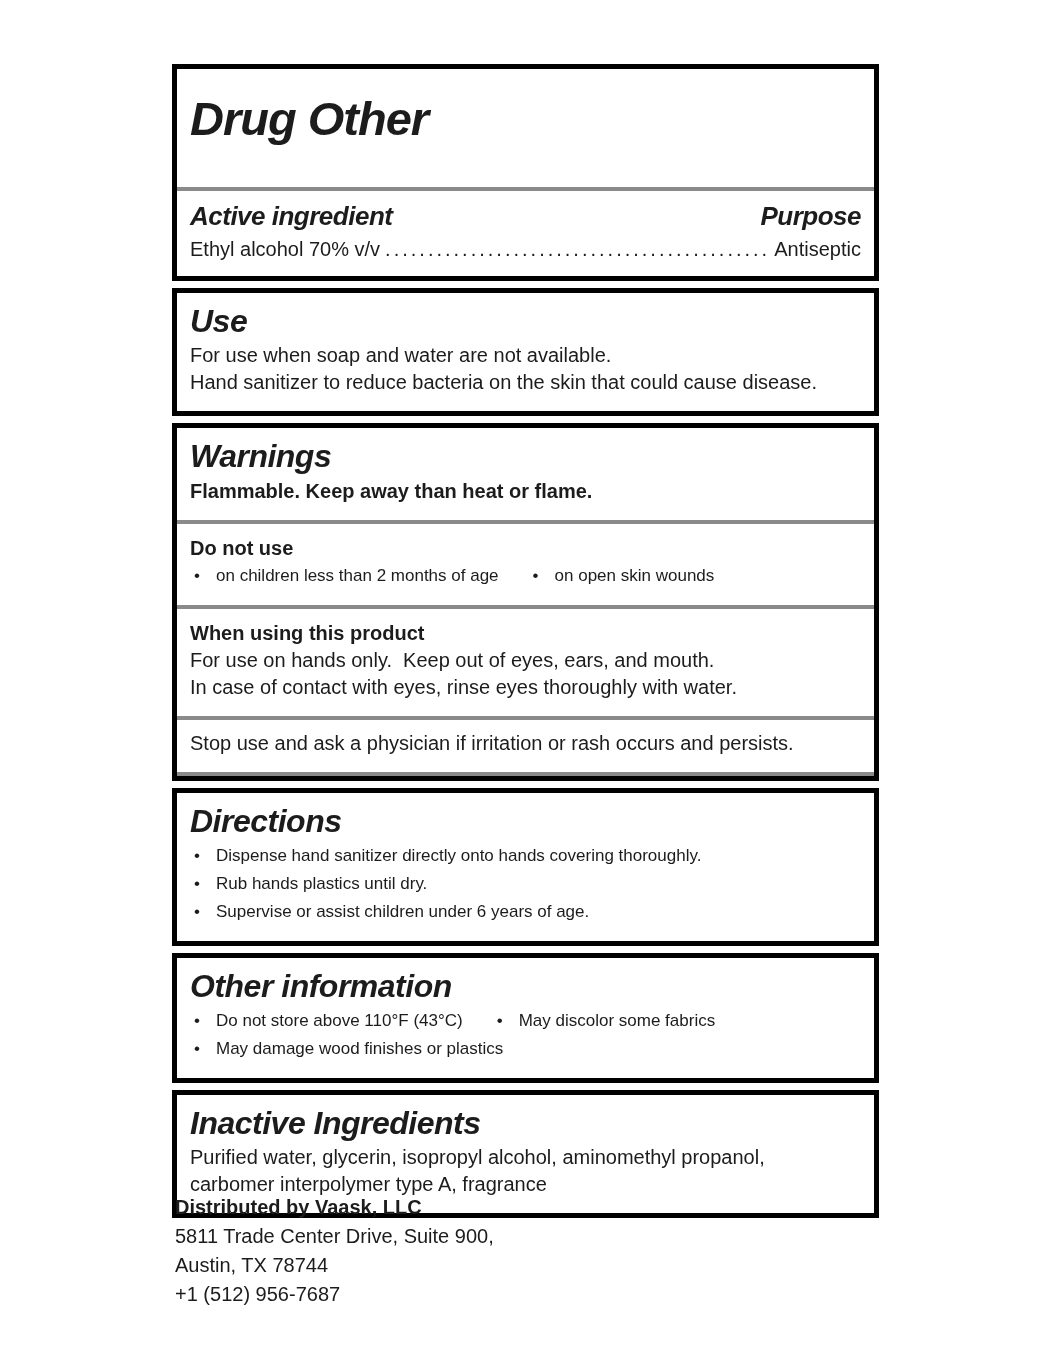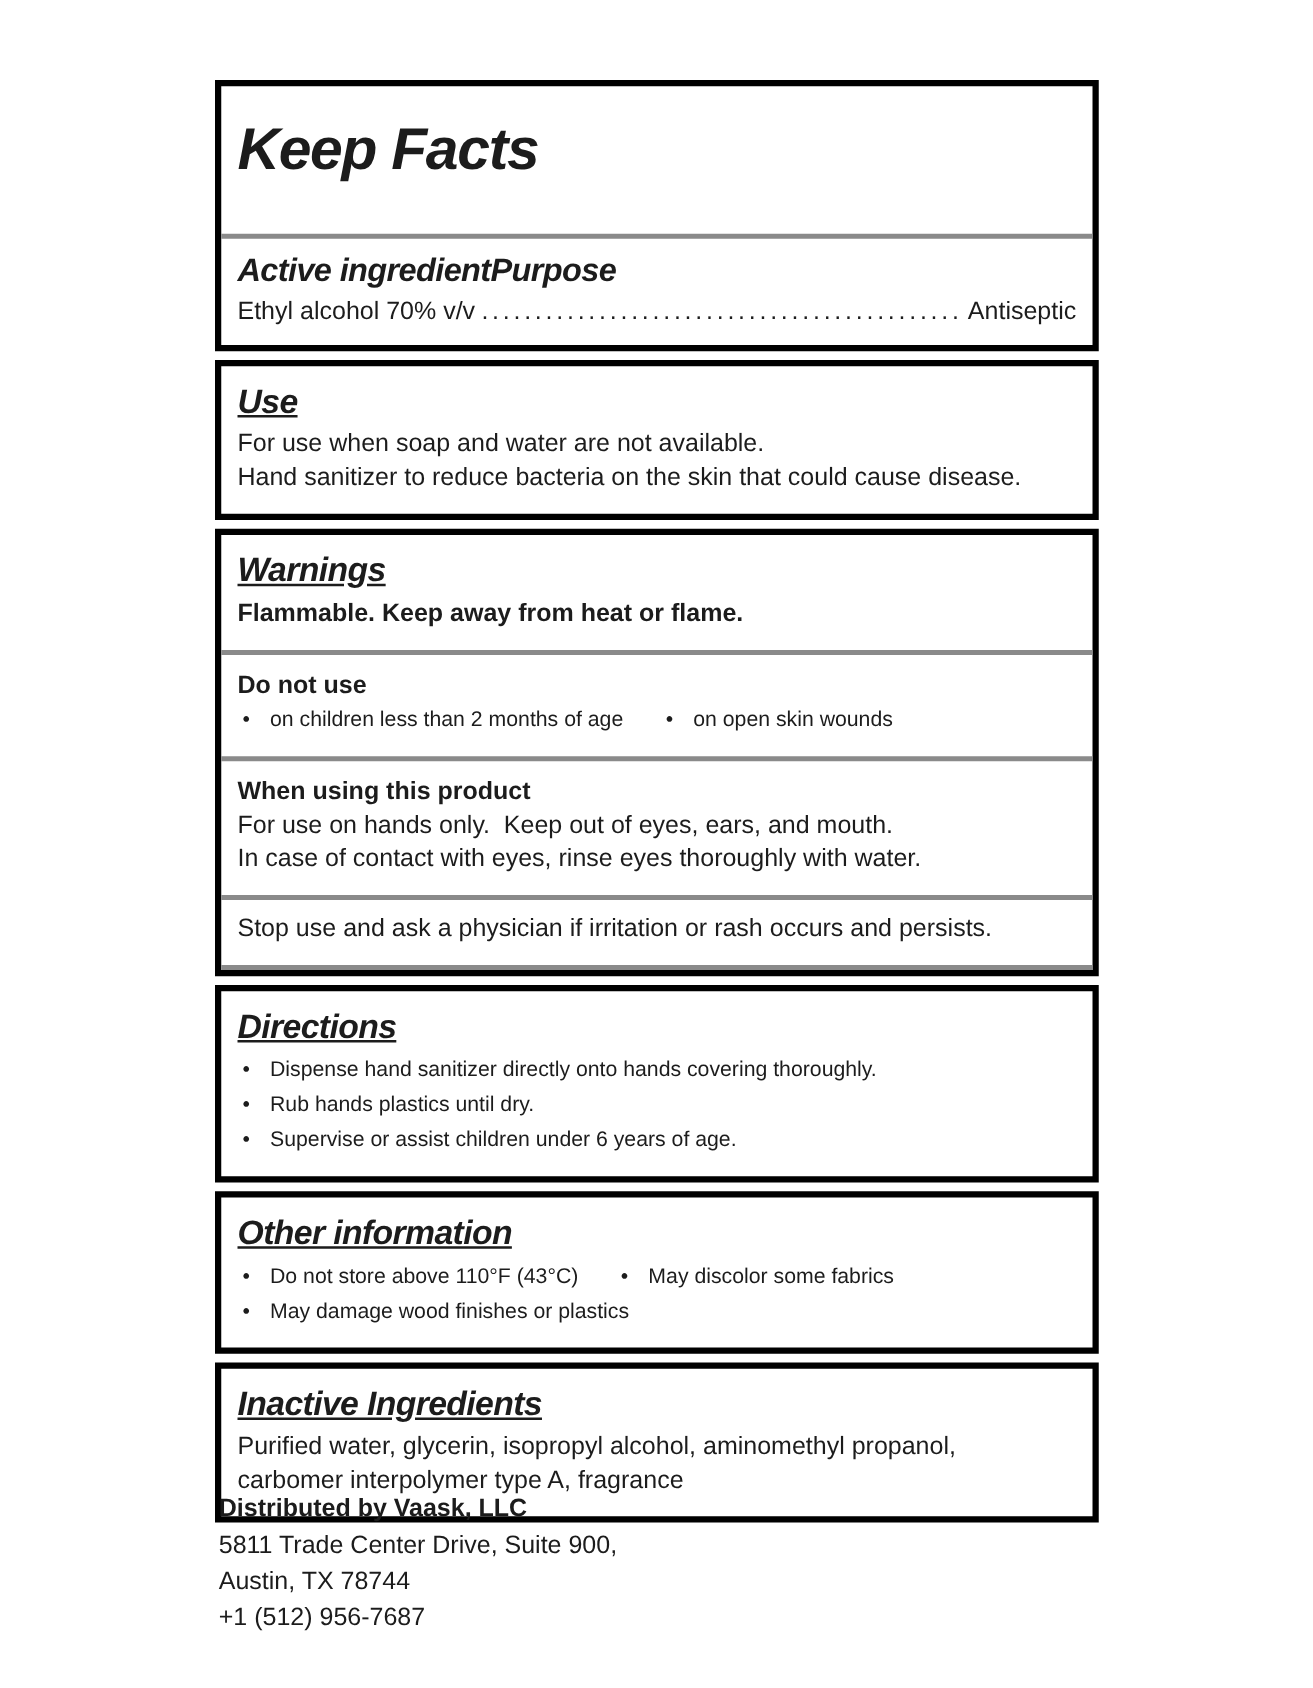--- a/index.html
+++ b/index.html
@@ -20,24 +20,24 @@
   }
   .sec { padding:10px 13px 15px 13px; }
   .rule { height:4px; background:var(--divider_color, #8a8a8a); }
 
   .title {
     font-size:47px; font-weight:bold; font-style:italic;
     letter-spacing:-1px;
     padding:12px 0 26px 0;
   }
   .h2 { font-size:26px; font-weight:bold; font-style:italic; letter-spacing:-0.5px; }
-  .heading-row { display:flex; align-items:baseline; }
+  .heading-row { display:flex; justify-content:space-between; align-items:baseline; }
   .body { font-size:20px; line-height:27px; white-space:pre-wrap; }
   .h3 { font-size:20px; font-weight:bold; line-height:28px; }
-  .sect-heading { font-size:27px; font-weight:bold; font-style:italic; letter-spacing:-0.5px; line-height:36px; margin-bottom:3px;text-decoration:underline; }
+  .sect-heading { font-size:32px; font-weight:bold; font-style:italic; letter-spacing:-0.5px; line-height:36px; margin-bottom:3px; }
 
   .leader-row { display:flex; align-items:baseline; font-size:20px; margin-top:6px; }
   .leader-row .name { white-space:nowrap; }
   .leader { flex:1 1 auto; overflow:hidden; white-space:nowrap; margin:0 5px; letter-spacing:3px; }
   .leader-row .purpose { white-space:nowrap; }
 
   .bullet { display:flex; font-size:17px; line-height:28px; }
   .bullet::before { content:"\2022"; flex:0 0 auto; width:22px; padding-left:4px; }
   .bullet-inline-row { display:flex; gap:30px; }
   .bullet-inline-row .bullet { flex:0 0 auto; }
@@ -49,21 +49,21 @@
   .footer .dist { font-weight:bold; }
 </style>
 </head>
 <body>
 
 <div class="page">
   <div class="label">
 
     <div class="box">
       <div class="sec">
-        <div class="title">Keep Facts</div>
+        <div class="title">Drug Other</div>
       </div>
       <div class="rule"></div>
       <div class="sec">
         <div class="heading-row">
           <span class="h2">Active ingredient</span>
           <span class="h2">Purpose</span>
         </div>
         <div class="leader-row">
           <span class="name">Ethyl alcohol 70% v/v</span>
           <span class="leader">................................................................................</span>
@@ -76,21 +76,21 @@
       <div class="sec">
         <div class="sect-heading">Use</div>
         <div class="body">For use when soap and water are not available.</div>
         <div class="body">Hand sanitizer to reduce bacteria on the skin that could cause disease.</div>
       </div>
     </div>
 
     <div class="box">
       <div class="sec">
         <div class="sect-heading">Warnings</div>
-        <div class="h3">Flammable. Keep away from heat or flame.</div>
+        <div class="h3">Flammable. Keep away than heat or flame.</div>
       </div>
       <div class="rule"></div>
       <div class="sec">
         <div class="h3">Do not use</div>
         <div class="bullet-inline-row">
           <div class="bullet">on children less than 2 months of age</div>
           <div class="bullet">on open skin wounds</div>
         </div>
       </div>
       <div class="rule"></div>

